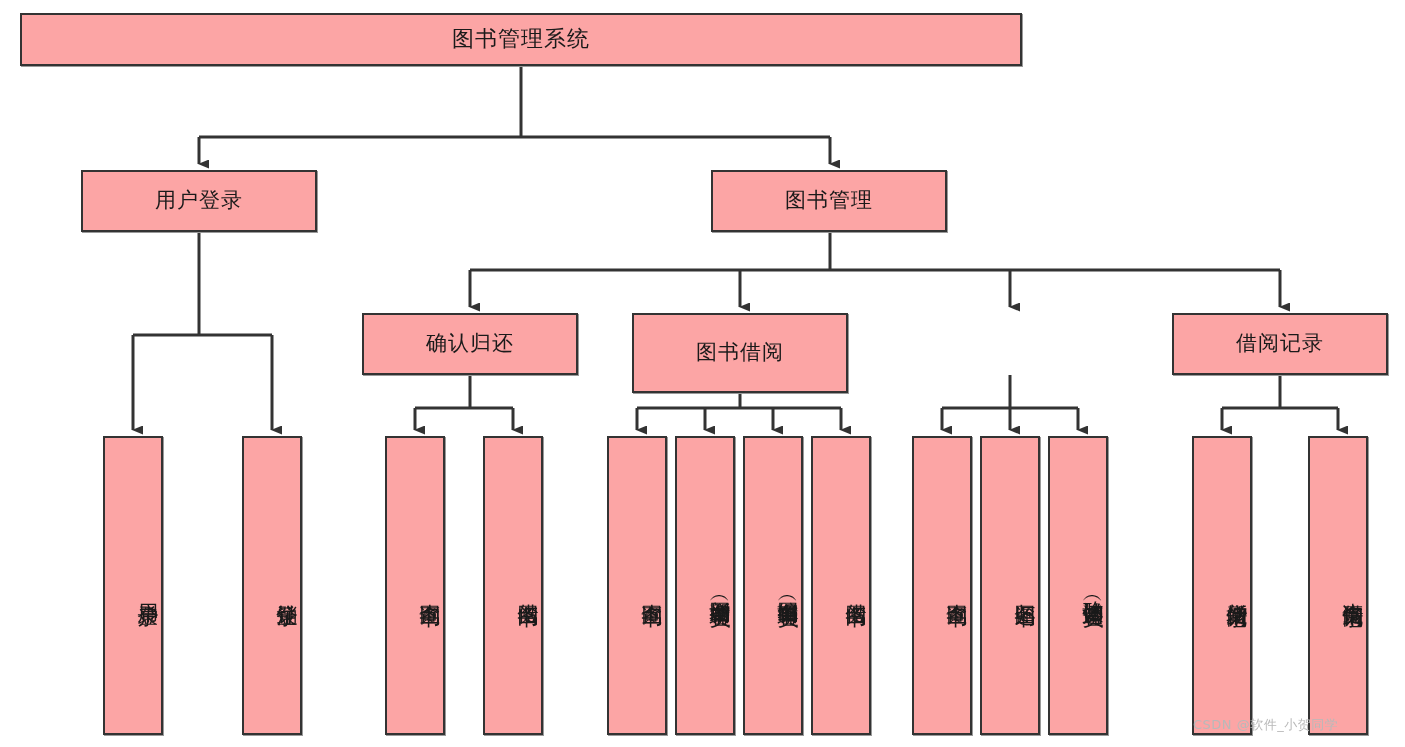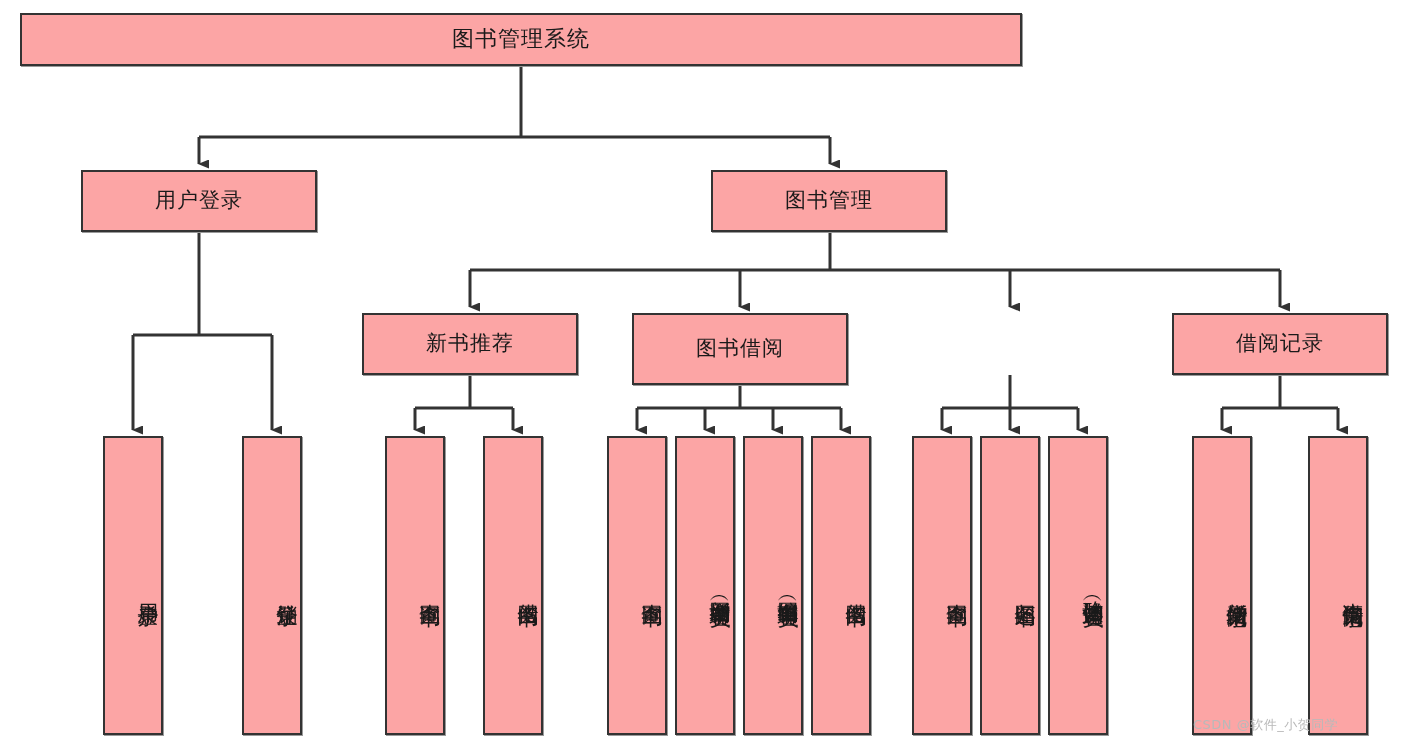--- a/index.html
+++ b/index.html
@@ -132,23 +132,23 @@
   </div>
 
   <div class="node node-h" style="left:81px; top:170px; width:236px; height:62px;">
     <span>用户登录</span>
   </div>
   <div class="node node-h" style="left:711px; top:170px; width:236px; height:62px;">
     <span>图书管理</span>
   </div>
 
   <div class="node node-h" style="left:362px; top:313px; width:216px; height:62px;">
-    <span>新书推荐</span>
+    <span>确认归还</span>
   </div>
-  <div class="node node-h" style="left:632px; top:313px; width:216px; height:72px;">
+  <div class="node node-h" style="left:632px; top:313px; width:216px; height:80px;">
     <span>图书借阅</span>
   </div>
   <div class="node node-h" style="left:1172px; top:313px; width:216px; height:62px;">
     <span>借阅记录</span>
   </div>
 
   <div class="node node-v" style="left:103px; top:436px; width:60px; height:299px;">
     <span class="vlabel">用户登录</span>
   </div>
   <div class="node node-v" style="left:242px; top:436px; width:60px; height:299px;">

